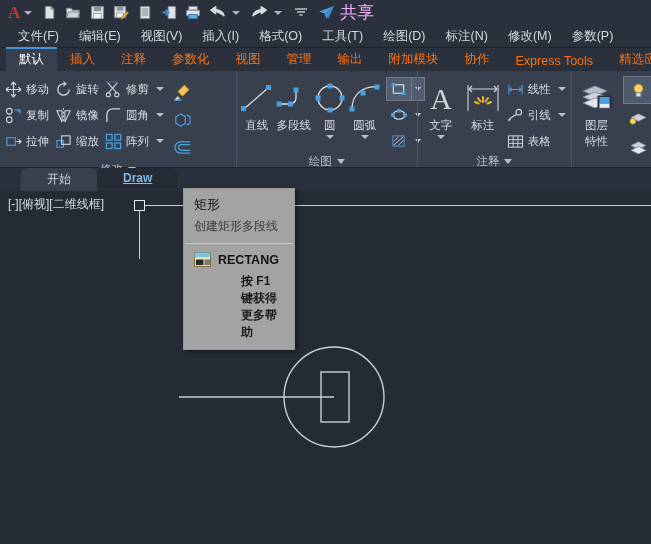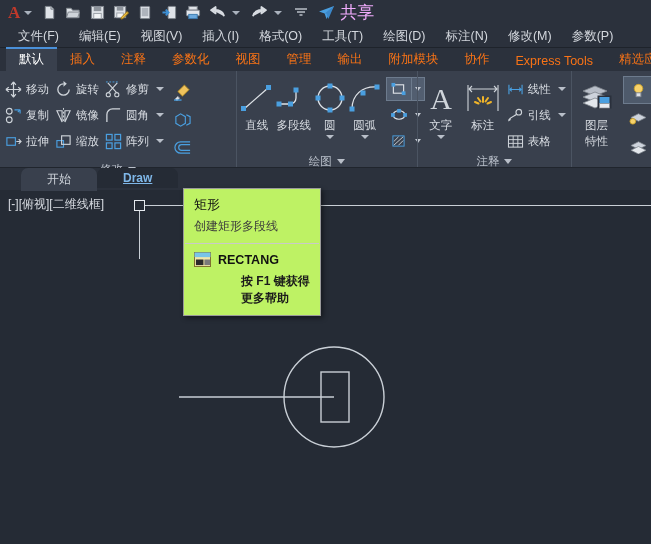--- a/index.html
+++ b/index.html
@@ -116,22 +116,22 @@
   .mini-btn.sel { background:#525e70; border:1px solid #6d7b8d;}
   .mini-caret-btn { width:13px;height:24px; display:flex;align-items:center;justify-content:center;cursor:pointer;}
   .mini-caret-btn.sel { background:#525e70; border:1px solid #6d7b8d; border-left:none;}
   .mini-caret { width:0;height:0;border-left:3.5px solid transparent;border-right:3.5px solid transparent;border-top:4px solid #c2c8d1;}
 
   .icon-right-col { display:flex; flex-direction:column; justify-content:flex-start; padding-top:2px;}
   .icon-only { width:30px;height:28px;display:flex;align-items:center;justify-content:center;cursor:pointer;}
 
   
   .tooltip {
-    position:absolute; left:183px; top:117px; width:138px;
-    background:#bef264; border:1px solid #9a9a9a;
+    position:absolute; left:183px; top:117px; width:112px;
+    background:#a3a3a3; border:1px solid #9a9a9a;
     box-shadow: 2px 2px 5px rgba(0,0,0,.45);
     z-index:50; color:#1b1b1b;
     font-size:12.5px;
   }
   .tt-title { padding:7px 10px 2px 10px; font-size:13px; color:#111; }
   .tt-desc  { padding:2px 10px 8px 10px; font-size:12px; color:#3c3c3c; }
   .tt-sep { height:1px; background:#c9c9c9; margin:0 1px; }
   .tt-cmd { display:flex; align-items:center; gap:7px; padding:8px 10px 4px 10px;}
   .tt-cmd-text { font-weight:bold; font-size:12.5px; color:#111;}
   .tt-help { padding:2px 10px 8px 10px; font-size:12px; color:#1b1b1b; font-weight:bold;margin-left:47px;}

